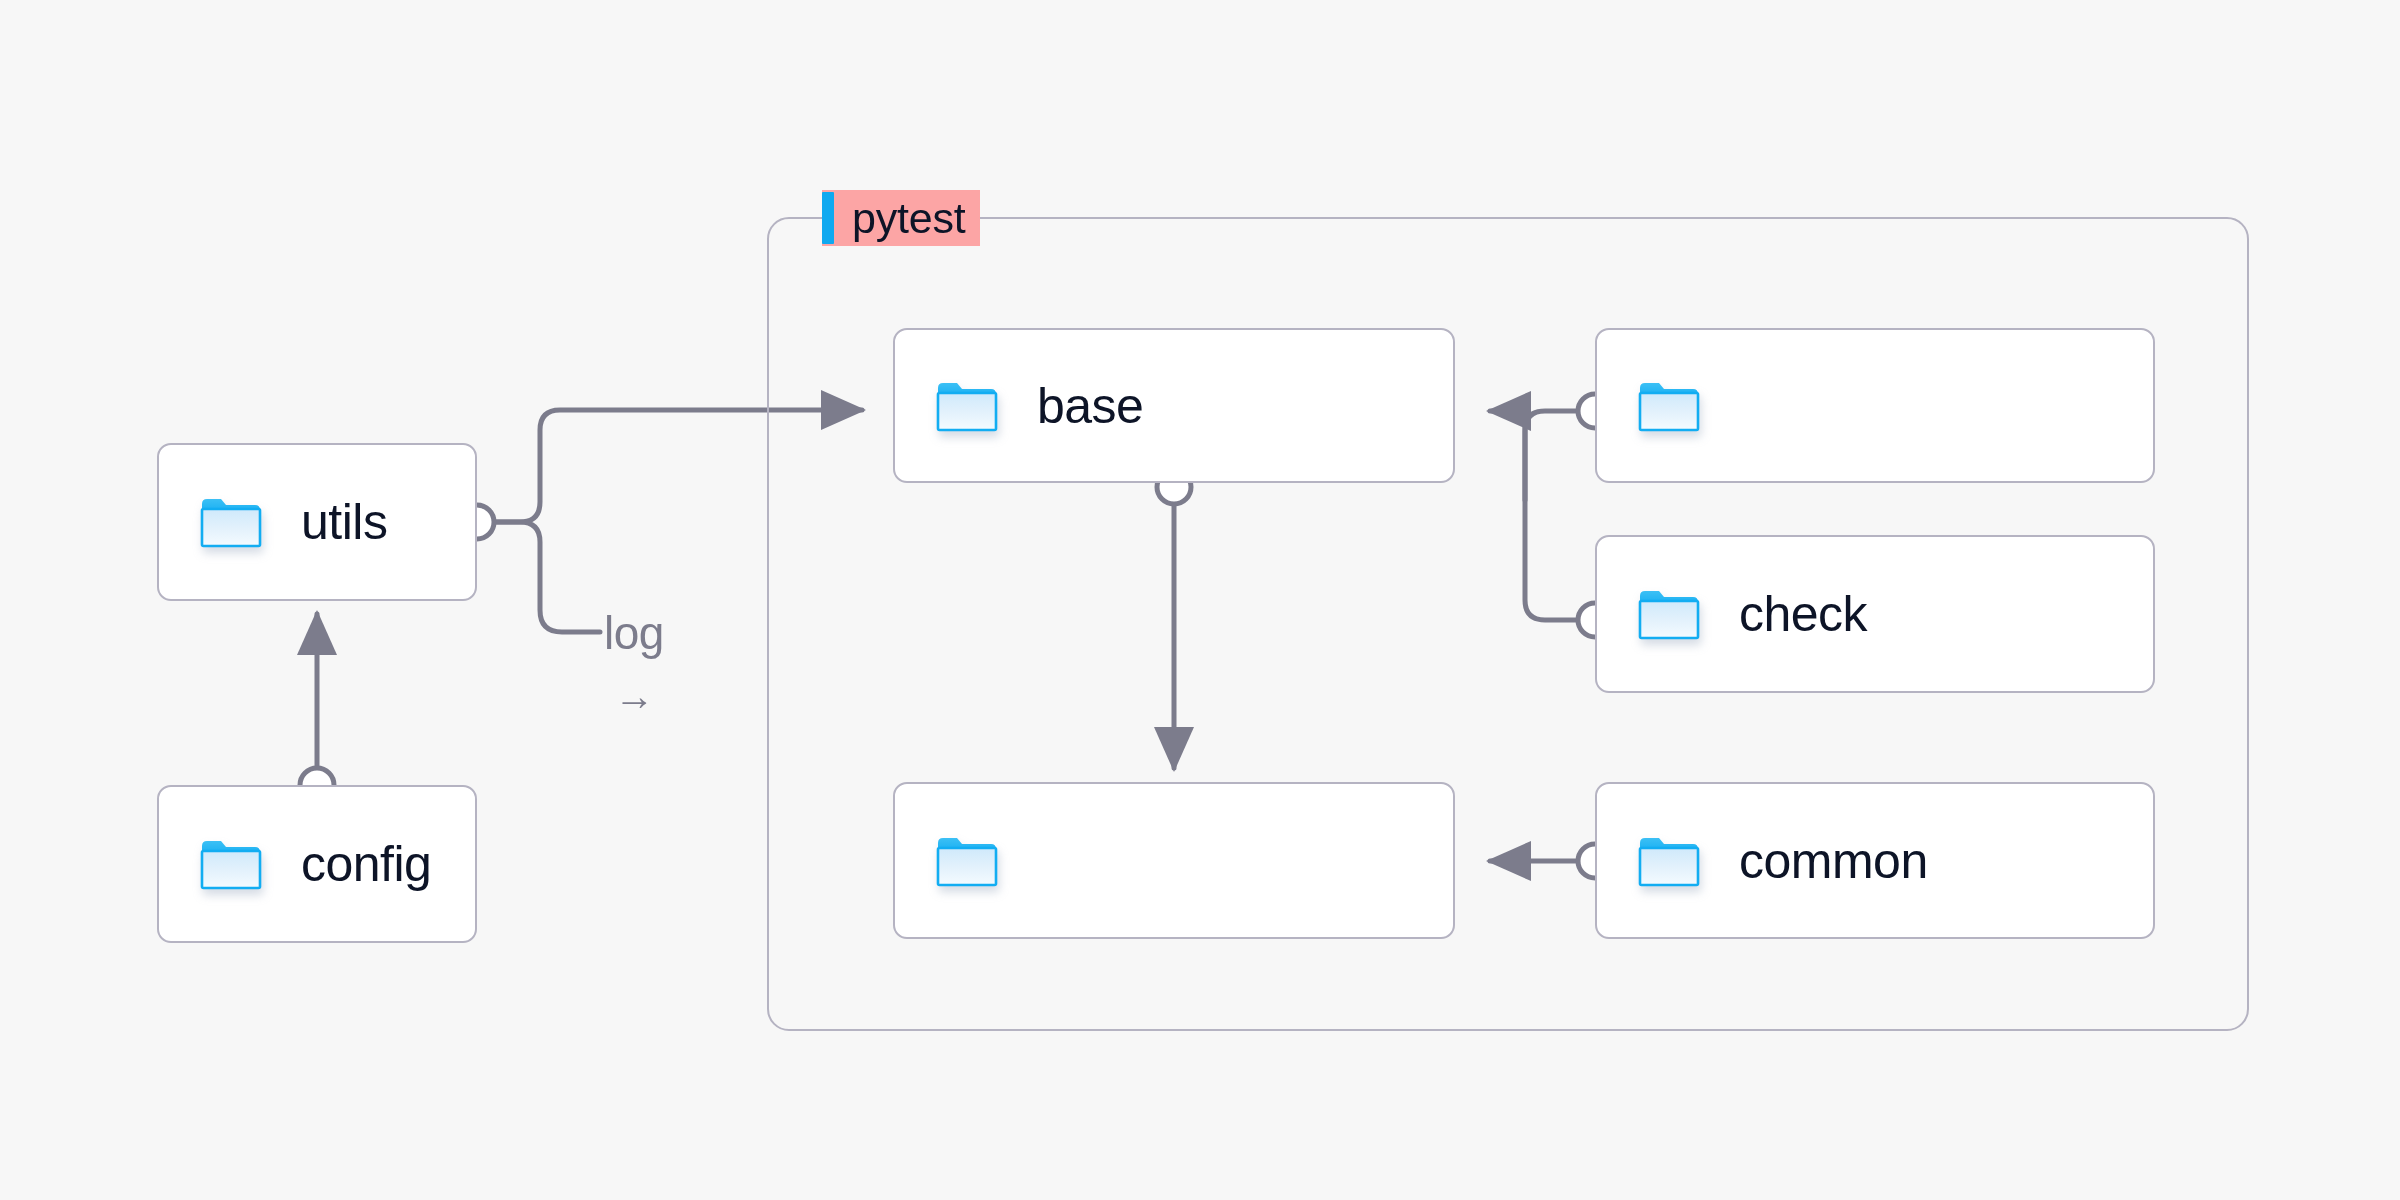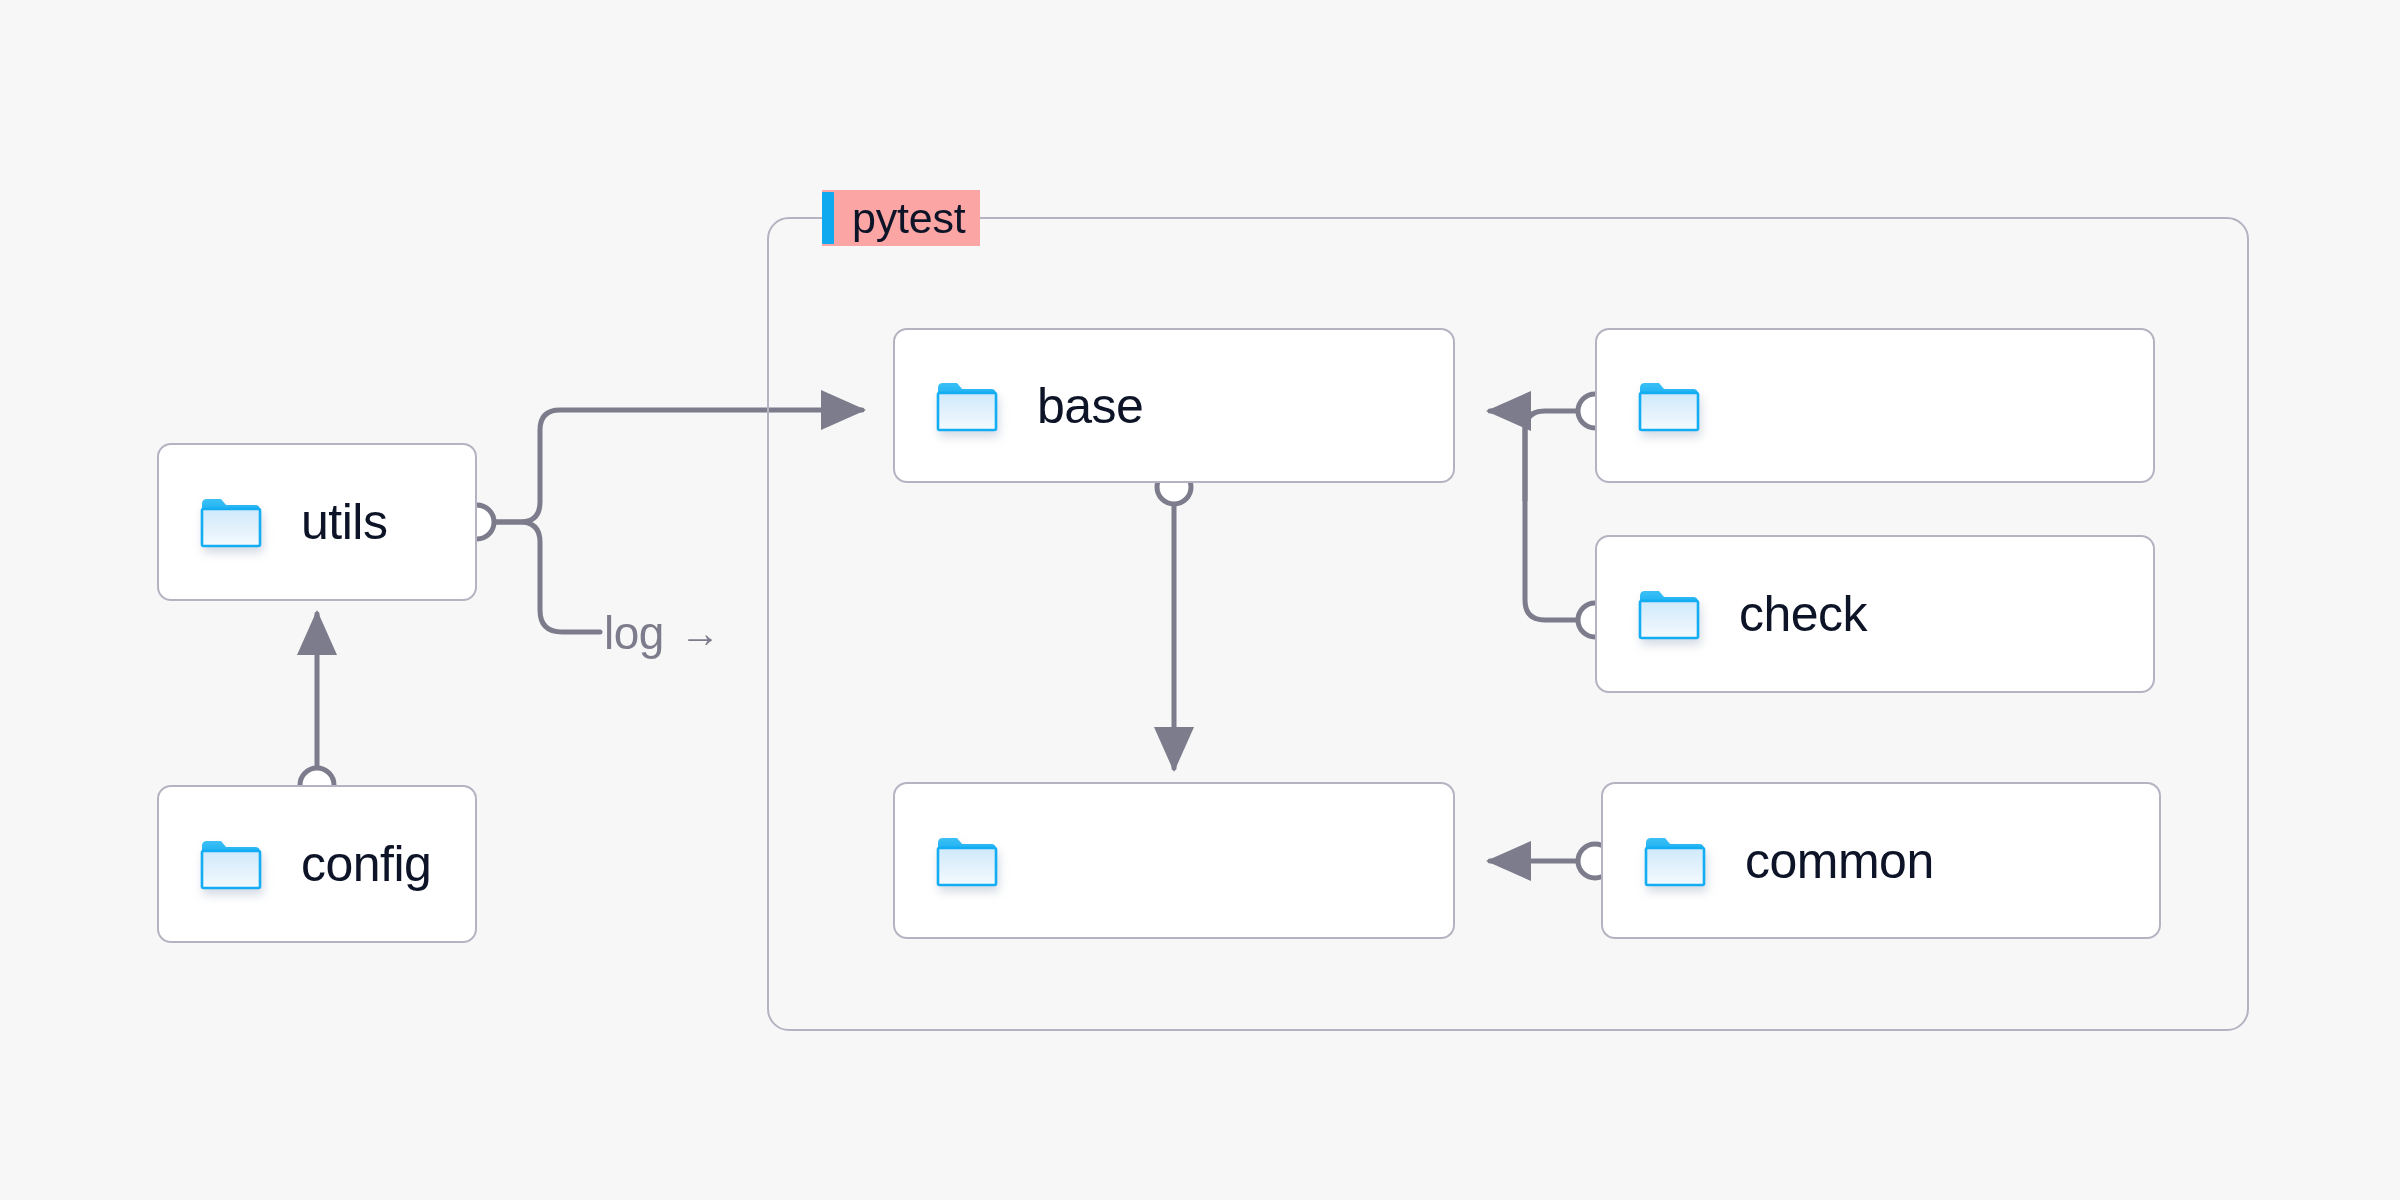--- a/index.html
+++ b/index.html
@@ -187,26 +187,26 @@
   </div>
 
   <div class="node" style="left:1595px; top:535px; width:560px; height:158px;">
     <svg class="folder-icon" viewBox="0 0 64 54">
       <path d="M3 9 Q3 4 8 4 L22 4 L27 10 L56 10 Q61 10 61 15 L61 18 L3 18 Z" fill="url(#folderTabGrad)"></path>
       <rect x="3" y="14" width="58" height="37" rx="1.5" fill="url(#folderGrad)" stroke="#12adf2" stroke-width="2.6"></rect>
     </svg>
     <span class="node-label">check</span>
   </div>
 
-  <div class="node" style="left:1595px; top:782px; width:560px; height:157px;margin-left:6px;">
+  <div class="node" style="left:1595px; top:782px; width:560px; height:157px;">
     <svg class="folder-icon" viewBox="0 0 64 54">
       <path d="M3 9 Q3 4 8 4 L22 4 L27 10 L56 10 Q61 10 61 15 L61 18 L3 18 Z" fill="url(#folderTabGrad)"></path>
       <rect x="3" y="14" width="58" height="37" rx="1.5" fill="url(#folderGrad)" stroke="#12adf2" stroke-width="2.6"></rect>
     </svg>
     <span class="node-label">common</span>
   </div>
 
-  <div class="edge-label" style="left:604px; top:606px;">
+  <div class="edge-label" style="left:604px; top:606px;flex-direction:column;">
     <span>log</span>
     <span class="edge-label-arrow">→</span>
   </div>
 
 </div>
 
 </body></html>

